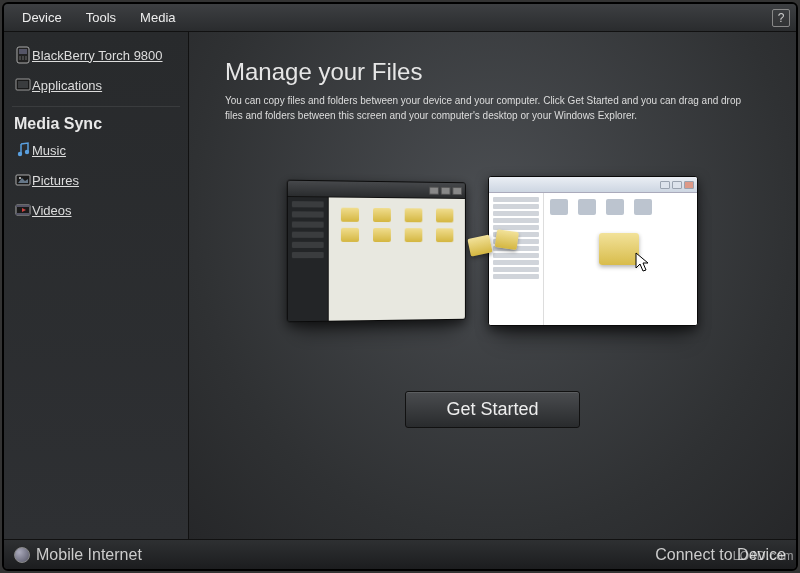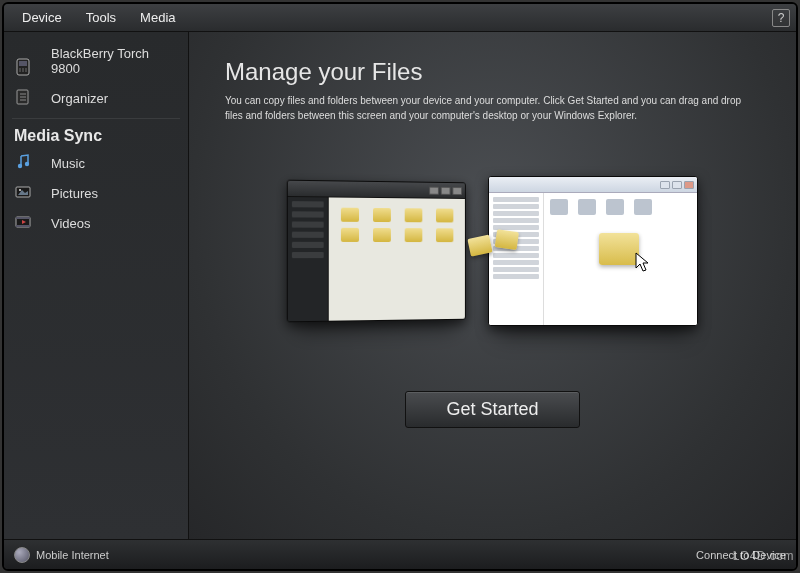--- a/index.html
+++ b/index.html
@@ -65,25 +65,26 @@
       width: 185px;
       background: linear-gradient(180deg, #282a2c 0%, #2e3033 100%);
       border-right: 1px solid #111;
       padding-top: 8px;
       display: flex;
       flex-direction: column;
       font-size: 13px;
     }
     .sb-item {
       display: flex;
-      align-items: flex-end;
-      gap: 19px;
+      align-items: center;
+      gap: 0;
       padding: 6px 10px;
       color: #ddd;
       cursor: pointer;
+      text-decoration: underline;
     }
     .sb-item.selected {
       background: linear-gradient(180deg, #2d7fe0 0%, #0e4b96 100%);
       color: #fff;
       border-top: 1px solid #4ea0ff;
       border-bottom: 1px solid #072d59;
     }
     .sb-divider {
       height: 1px;
       background: #1a1a1a;
@@ -257,21 +258,21 @@
     }
 
     
     .footer {
       height: 30px;
       background: linear-gradient(180deg, #2e3032 0%, #1c1d1f 100%);
       border-top: 1px solid #111;
       display: flex;
       align-items: center;
       padding: 0 10px;
-      font-size: 11px;
+      font-size: 16px;
       color: #ccc;
     }
     .footer .spacer { flex:1; }
     .globe {
       width:16px; height:16px;
       border:1px solid #888;
       border-radius:50%;
       margin-right:6px;
       position:relative;
       background: radial-gradient(circle at 30% 30%, #aab, #556);
@@ -312,32 +313,30 @@
               <circle cx="9" cy="11" r="0.7" fill="#888"></circle>
               <circle cx="12" cy="11" r="0.7" fill="#888"></circle>
               <circle cx="6" cy="13" r="0.7" fill="#888"></circle>
               <circle cx="9" cy="13" r="0.7" fill="#888"></circle>
               <circle cx="12" cy="13" r="0.7" fill="#888"></circle>
             </svg>
         </span>
         <span>BlackBerry Torch 9800</span>
       </div>
 
-
       <div class="sb-item">
         <span class="sb-icon">
           <svg viewBox="0 0 18 18">
-              <rect x="3" y="2" width="11" height="14" rx="1" fill="#2a2a2a" stroke="#999"></rect>
-              <line x1="6" y1="6" x2="12" y2="6" stroke="#888"></line>
-              <line x1="6" y1="9" x2="12" y2="9" stroke="#888"></line>
-              <line x1="6" y1="12" x2="12" y2="12" stroke="#888"></line>
+              <rect x="2" y="3" width="14" height="11" rx="1" fill="#1a1a1a" stroke="#999"></rect>
+              <rect x="4" y="5" width="10" height="7" fill="#3a3c3e"></rect>
             </svg>
         </span>
-        <span>Organizer</span>
-      </div>
+        <span>Applications</span>
+      </div>
+
 
 
       <div class="sb-divider"></div>
       <div class="sb-heading">Media Sync</div>
 
       <div class="sb-item">
         <span class="sb-icon">
           <svg viewBox="0 0 18 18">
               <path d="M7 3 L14 2 V11" stroke="#5aa0e0" stroke-width="1.5" fill="none"></path>
               <circle cx="6" cy="13" r="2.2" fill="#5aa0e0"></circle>

